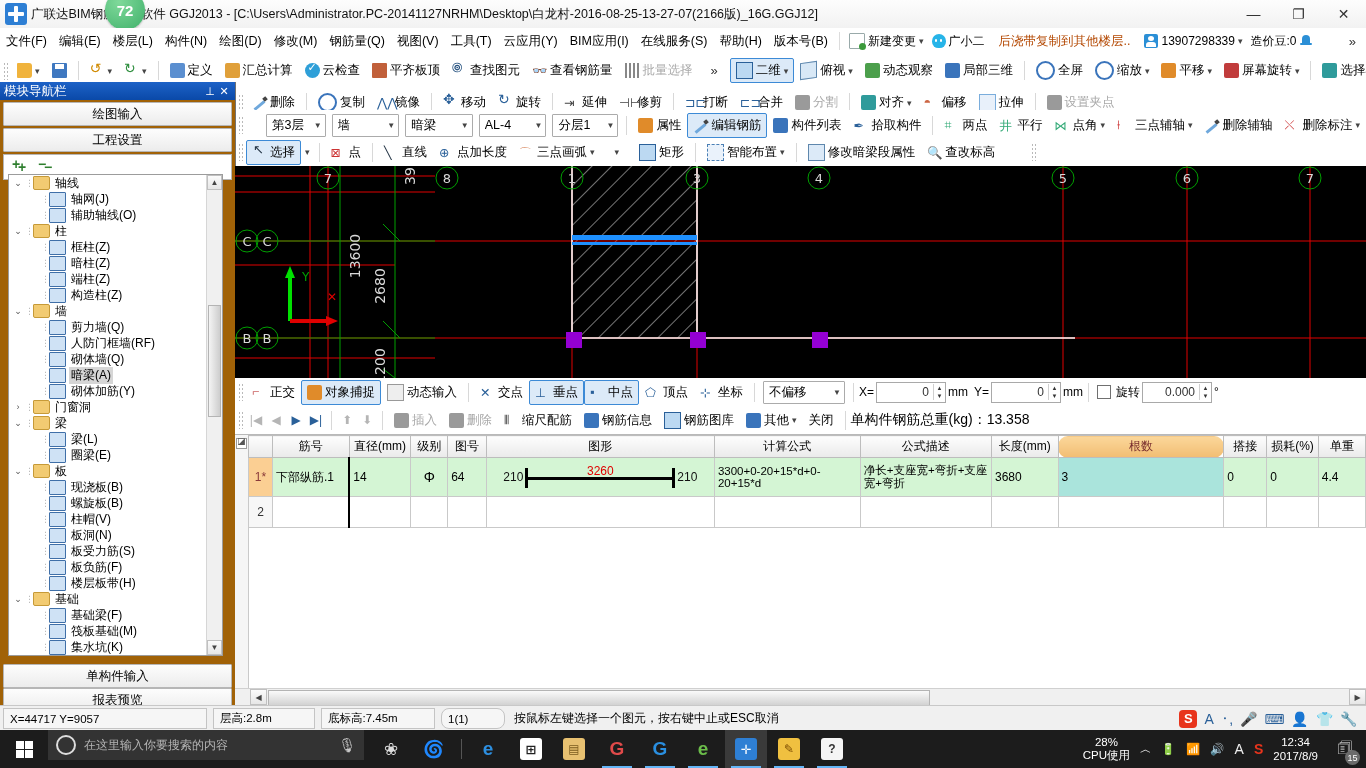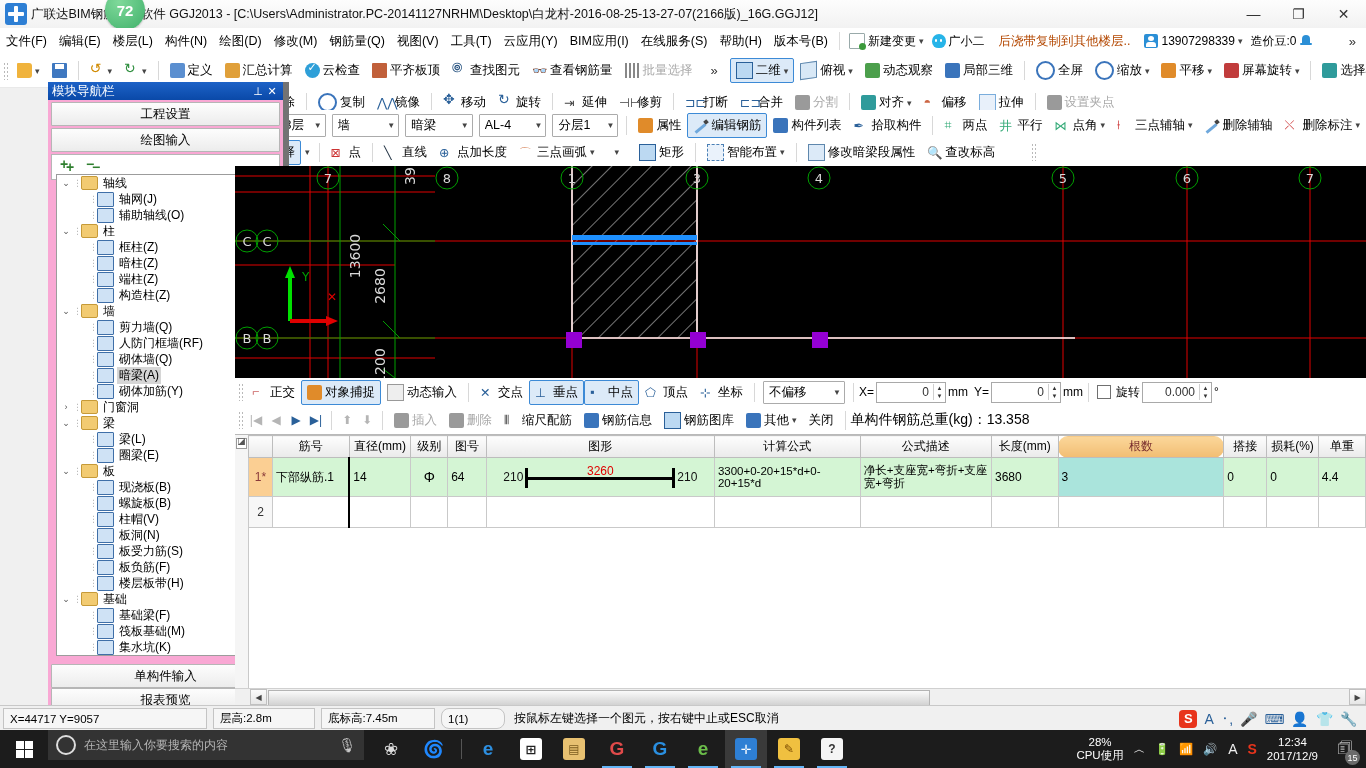--- a/index.html
+++ b/index.html
@@ -109,21 +109,21 @@
 
   .combo{
     display:inline-flex;align-items:center;justify-content:space-between;
     height:21px;border:1px solid #ababab;background:#fff;font-size:12.5px;
     padding:0 3px 0 5px;margin:0 3px;border-radius:1px;
   }
   .combo .cv{white-space:nowrap;overflow:hidden;}
   .combo .carrow{font-size:8px;color:#444;margin-left:6px;}
 
   
-  .leftpanel{position:absolute;left:0;top:82px;width:235px;height:623px;background:#f9a8d4;border-right:6px solid #737373;margin-left:48px;}
+  .leftpanel{position:absolute;left:0;top:82px;width:235px;height:623px;background:#a16207;border-right:1px solid #737373;}
   .lp-title{height:18px;background:linear-gradient(#1d62c7,#0a49a8);color:#fff;font-size:12.5px;
     display:flex;align-items:center;padding:0 4px;}
   .lp-title .t{flex:1;white-space:nowrap;}
   .lp-title .b{width:14px;text-align:center;font-size:11px;}
   .lp-btn{height:22px;margin:2px 3px;background:linear-gradient(#fdfdfd,#ececec);border:1px solid #b6b6b6;
     display:flex;align-items:center;justify-content:center;font-size:12.5px;border-radius:1px;}
   .lp-tools{height:24px;margin:2px 3px;background:#fff;border:1px solid #b6b6b6;display:flex;align-items:center;gap:10px;padding:0 8px;}
   .ic-plus,.ic-minus{width:16px;height:14px;position:relative;}
   .ic-plus:before{content:"+";position:absolute;left:0;top:-4px;color:#2f7f2f;font-size:14px;font-weight:bold;}
   .ic-plus:after{content:"+";position:absolute;left:6px;top:-1px;color:#2f7f2f;font-size:14px;font-weight:bold;}
@@ -566,22 +566,22 @@
       </span>
     <span class="grip" style="margin-left:30px;"></span>
   </div>
 
   <div class="leftpanel">
     <div class="lp-title">
       <span class="t">模块导航栏</span>
       <span class="b">⊥</span>
       <span class="b">✕</span>
     </div>
+    <div class="lp-btn">绘图输入</div>
     <div class="lp-btn">工程设置</div>
-    <div class="lp-btn">绘图输入</div>
     <div class="lp-tools">
       <span class="ic-plus"></span>
       <span class="ic-minus"></span>
     </div>
 
     <div class="tree">
       <div class="tree-inner" id="tree-inner">
           <div class="tnode" style="padding-left: 2px;">
             <span class="exp">⌄</span>
             <span class="dots">⋮</span>
@@ -1177,21 +1177,21 @@
         <div>CPU使用</div>
       </div>
       <span>︿</span>
       <span>🔋</span>
       <span>📶</span>
       <span>🔊</span>
       <span style="font-size:14px;">A</span>
       <span style="color:#e8341c;font-weight:bold;font-size:14px;">S</span>
       <div class="clock">
         <div>12:34</div>
-        <div>2017/12/9</div>
+        <div>2017/8/9</div>
       </div>
       <div class="actioncenter">
         <span style="font-size:16px;">🗊</span>
         <span class="cnt">15</span>
       </div>
     </div>
   </div>
 
 </div>
 

